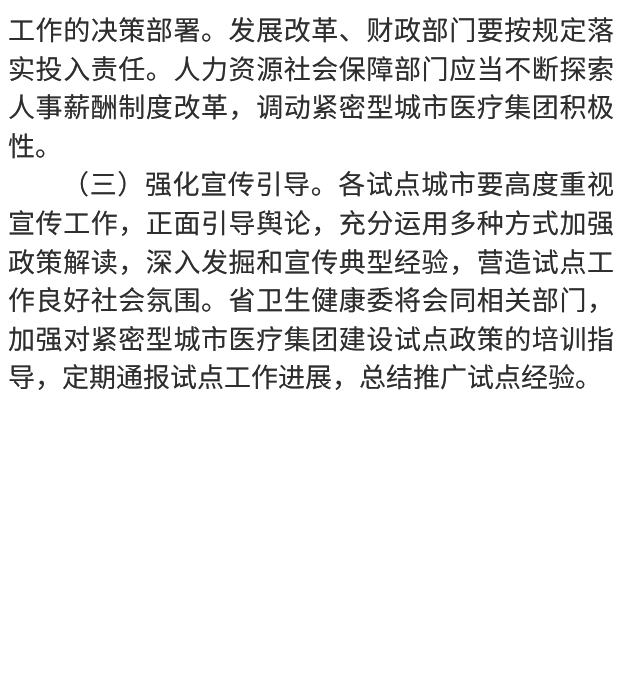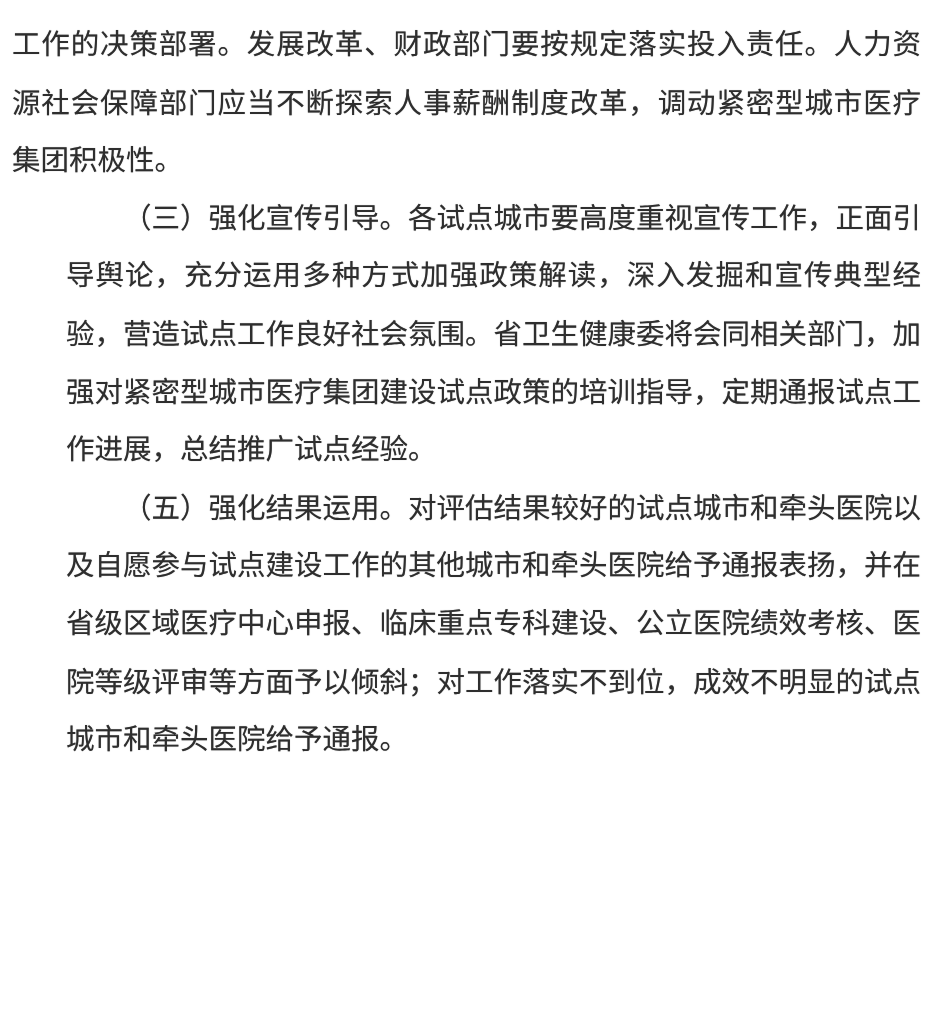--- a/index.html
+++ b/index.html
@@ -12,40 +12,38 @@
     height: 682px;
     overflow: hidden;
   }
   .page {
     box-sizing: border-box;
     width: 624px;
     height: 682px;
     padding: 12px 10px 0 8px;
     background: #ffffff;
     font-family: "Liberation Serif", "DejaVu Serif", serif;
-    font-size: 19px;
+    font-size: 27px;
     line-height: 38.6px;
     color: #2e2e2e;
     letter-spacing: 0px;
     
     text-shadow: 0 0 0.5px rgba(46,46,46,0.55);
   }
   .page p {
     margin: 0;
     padding: 0;
     text-align: justify;
     text-justify: inter-ideograph;
     word-break: break-all;
     overflow-wrap: break-word;
   }
   .page p.indent {
     text-indent: 2em;
-    margin-left: 36px;
   }
 </style>
 </head>
 <body>
 
 <div class="page">
   <p>工作的决策部署。发展改革、财政部门要按规定落实投入责任。人力资源社会保障部门应当不断探索人事薪酬制度改革，调动紧密型城市医疗集团积极性。</p>
   <p class="indent">（三）强化宣传引导。各试点城市要高度重视宣传工作，正面引导舆论，充分运用多种方式加强政策解读，深入发掘和宣传典型经验，营造试点工作良好社会氛围。省卫生健康委将会同相关部门，加强对紧密型城市医疗集团建设试点政策的培训指导，定期通报试点工作进展，总结推广试点经验。</p>
-  <p class="indent">（五）强化结果运用。对评估结果较好的试点城市和牵头医院以及自愿参与试点建设工作的其他城市和牵头医院给予通报表扬，并在省级区域医疗中心申报、临床重点专科建设、公立医院绩效考核、医院等级评审等方面予以倾斜；对工作落实不到位，成效不明显的试点城市和牵头医院给予通报。</p>
 </div>
 
 </body></html>

